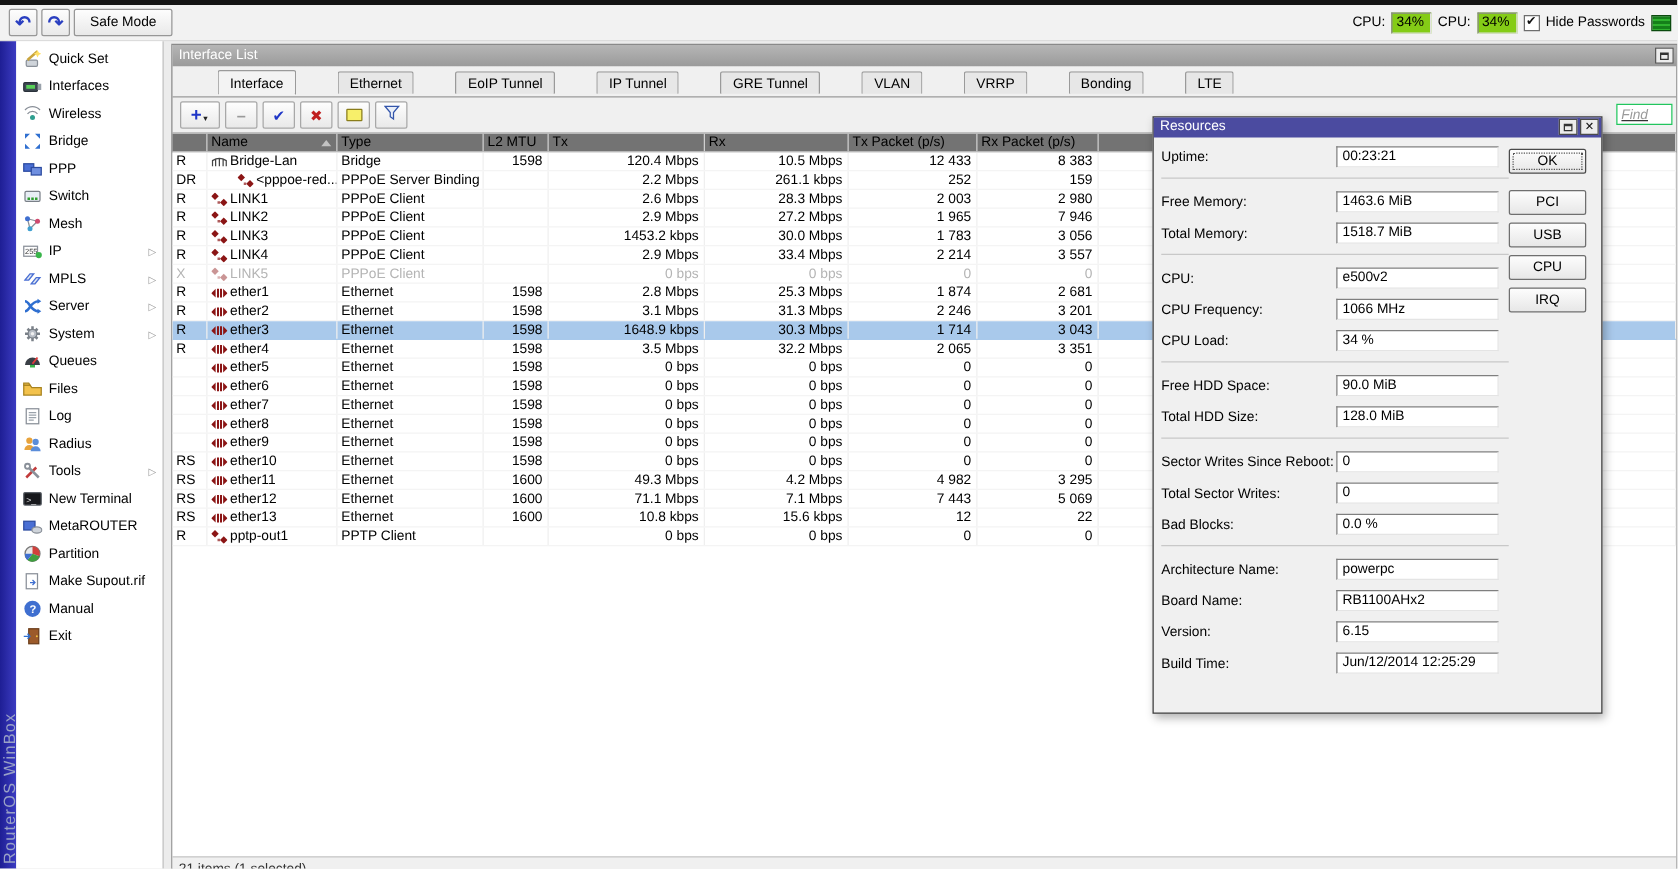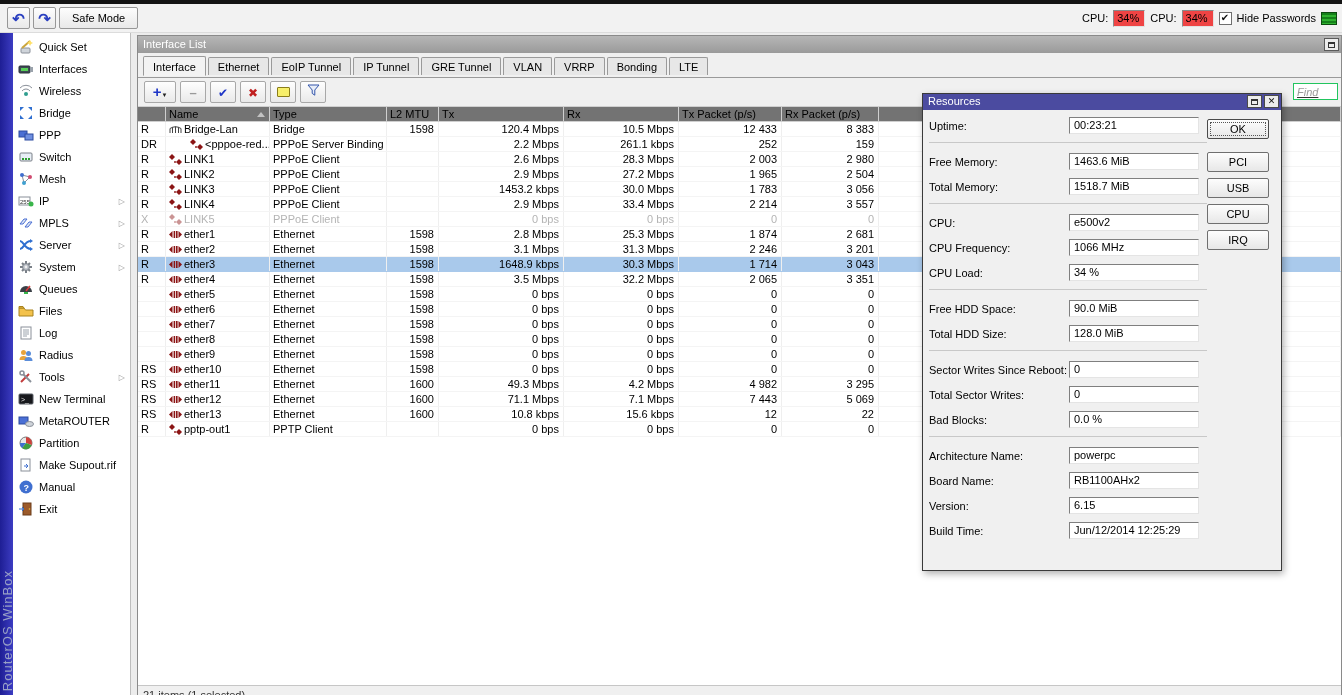--- a/index.html
+++ b/index.html
@@ -8,42 +8,42 @@
   .screen { position:relative; width:1342px; height:695px; overflow:hidden; background:#ececec; }
 
   
   .topstrip { position:absolute; left:0; top:0; width:100%; height:4px; background:#141414; }
   .topbar { position:absolute; left:0; top:4px; width:100%; height:29px; background:#f2f2f2; border-bottom:1px solid #dcdcdc; }
   .tb-btn { position:absolute; top:3px; width:23px; height:22px; background:linear-gradient(#fdfdfd,#e9e9e9); border:1px solid #979797; border-radius:2px; display:flex; align-items:center; justify-content:center; cursor:default; }
   .tb-btn .arrow { color:#2a3fc0; font-size:15px; font-weight:bold; line-height:1; }
   #undo { left:7px; } #redo { left:33px; }
   .safe-mode { position:absolute; left:59px; top:3px; height:22px; padding:0 12px; background:linear-gradient(#fdfdfd,#e9e9e9); border:1px solid #979797; border-radius:2px; font-size:11px; }
   .topbar-right { position:absolute; right:5px; top:3px; height:22px; display:flex; align-items:center; gap:5px; }
-  .cpu-box { display:inline-block; min-width:32px; height:17px; line-height:15px; background:#ef4444; border:1px solid; border-color:#8a8a8a #e2e2e2 #e2e2e2 #8a8a8a; padding:0 3px; text-align:left; }
+  .cpu-box { display:inline-block; min-width:32px; height:17px; line-height:15px; background:#84cc16; border:1px solid; border-color:#8a8a8a #e2e2e2 #e2e2e2 #8a8a8a; padding:0 3px; text-align:left; }
   .chk { width:13px; height:13px; background:#fff; border:1px solid #6e6e6e; display:flex; align-items:center; justify-content:center; font-size:10px; color:#111; line-height:1; }
   .traffic { width:16px; height:13px; border:1px solid #0b4a0e; background:repeating-linear-gradient(180deg,#15801a 0 2px,#2fb32f 2px 4px); }
 
   
   .leftstrip { position:absolute; left:0; top:33px; width:13px; height:662px; background:linear-gradient(90deg,#1e1e94,#3c3cc2); }
   .brand { position:absolute; bottom:4px; left:0px; writing-mode:vertical-rl; transform:rotate(180deg); color:#99a1c6; font-size:13px; letter-spacing:1px; white-space:nowrap; }
 
   
   .sidebar { position:absolute; left:13px; top:33px; width:118px; height:662px; background:#fff; border-right:1px solid #bdbdbd; padding-top:3px; }
   .side-item { height:22px; display:flex; align-items:center; gap:5px; padding-left:5px; position:relative; cursor:default; }
   .sicon { width:16px; height:16px; display:inline-flex; align-items:center; justify-content:center; flex:none; }
   .slabel { font-size:11px; color:#000; white-space:nowrap; }
   .sarrow { position:absolute; right:5px; color:#9a9a9a; font-size:8px; }
 
   
   .window { position:absolute; left:137px; top:35px; width:1205px; height:665px; background:#f0f0f0; border:1px solid #8a8a8a; }
   .w-title { height:17px; background:linear-gradient(#b6b6b6,#9a9a9a); color:#fff; font-size:11px; padding:2px 5px; position:relative; }
   .w-restore { position:absolute; right:2px; top:2px; width:15px; height:13px; background:#ececec; border:1px solid #5a5a5a; display:flex; align-items:center; justify-content:center; }
   .glyph-restore { width:7px; height:6px; border:1px solid #333; border-top:2px solid #333; display:inline-block; }
   .w-tabs { position:absolute; top:17px; left:0; right:0; height:25px; border-bottom:1px solid #9a9a9a; padding-left:5px; }
-  .tab { display:inline-block; padding:3px 9px 2px; border:1px solid #9a9a9a; border-bottom:none; background:#e7e7e7; margin-right:2px; border-radius:2px 2px 0 0; position:relative; margin-top:4px; font-size:11px; vertical-align:bottom; }
+  .tab { display:inline-block; padding:3px 9px 2px; border:1px solid #9a9a9a; border-bottom:none; background:#e7e7e7; margin-right:2px; border-radius:2px 2px 0 0; position:relative; margin-top:4px; font-size:11px; vertical-align:bottom;margin-left:31px; }
   .tab.active { margin-top:2px; padding-top:4px; background:#f3f3f3; margin-bottom:-1px; border-bottom:1px solid #f3f3f3; }
   .w-toolbar { position:absolute; top:42px; left:0; right:0; height:28px; display:flex; align-items:center; gap:4px; padding-left:6px; }
   .tool-btn { width:26px; height:22px; background:linear-gradient(#fefefe,#e9e9e9); border:1px solid #a8a8a8; border-radius:2px; display:flex; align-items:center; justify-content:center; gap:1px; }
   .tool-btn.add { width:32px; }
   .note-ic { display:inline-block; width:13px; height:10px; background:#f7ef6a; border:1px solid #8a7d1a; border-radius:1px; }
   .find { position:absolute; right:3px; top:47px; width:45px; height:17px; border:1px solid #22c55e; font-size:11px; padding:0 3px; color:#333;text-decoration:underline; }
   .find::placeholder { color:#9a9a9a; font-style:italic; }
 
   
   .grid-head, .row { display:grid; grid-template-columns:28px 104px 117px 52px 125px 115px 103px 97px 1fr; }
@@ -464,21 +464,21 @@
                 </g>
               </svg>
             </span>
             <span>LINK2</span>
           </div>
           <div class="cell ">PPPoE Client</div>
           <div class="cell num"></div>
           <div class="cell num">2.9 Mbps</div>
           <div class="cell num">27.2 Mbps</div>
           <div class="cell num">1 965</div>
-          <div class="cell num">2 504</div>
+          <div class="cell num">7 946</div>
           <div class="cell"></div>
         </div>
         <div class="row">
           <div class="cell">R</div>
           <div class="cell name-cell">
             <span class="ric">
               <svg width="13" height="11" viewBox="0 0 13 11">
                 <g fill="#8b1515">
                   <path d="M3 0 6 3 3 6 0 3z"></path>
                   <path d="M10 5l3 3-3 3-3-3z"></path>

